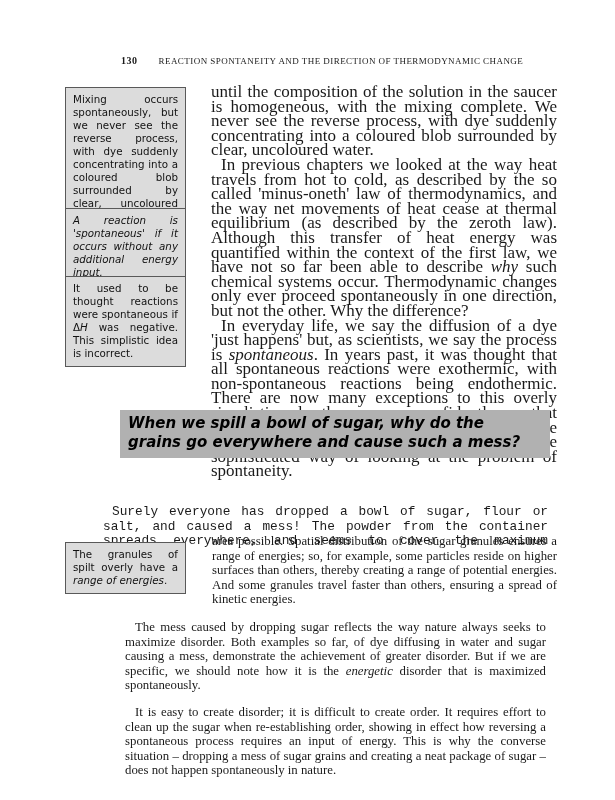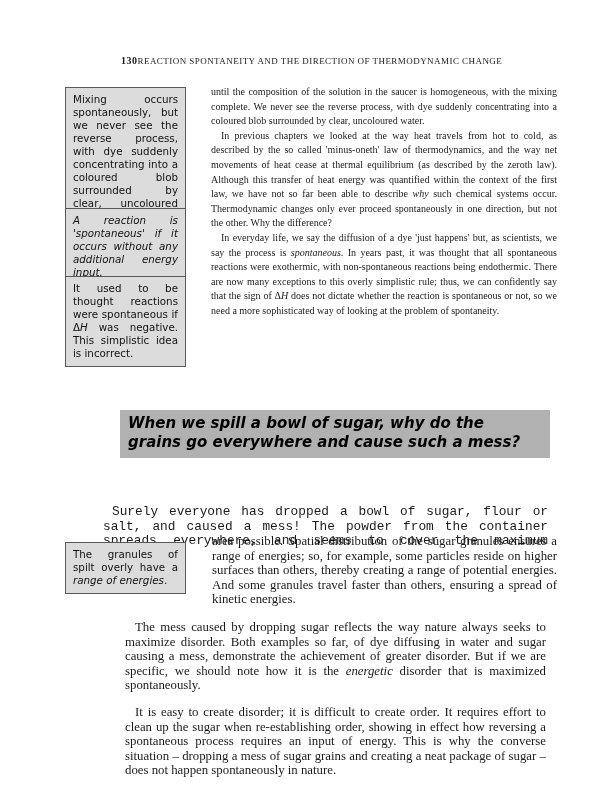--- a/index.html
+++ b/index.html
@@ -3,39 +3,39 @@
 <meta charset="utf-8">
 <style>
   html, body { margin:0; padding:0; background:#ffffff; }
   .page {
     position:relative; width:615px; height:800px; background:#ffffff;
     font-family:"Liberation Serif", serif; color:#1a1a1a; overflow:hidden;
   }
   
   .header { position:absolute; left:121px; top:50px; white-space:nowrap; }
   .page-num { font-weight:bold; font-size:10px; letter-spacing:0.5px; }
-  .running-title { font-size:9px; letter-spacing:0.45px; }
+  .running-title { margin-left:21px; font-size:9px; letter-spacing:0.45px; }
 
   
   .note {
     position:absolute; left:65px; width:121px; box-sizing:border-box;
     background: var(--note-bg, #dcdcdc); border:1px solid var(--note-border, #595959);
     padding:5px 7px 6px; font-family:"DejaVu Sans", sans-serif;
     font-size:10.3px; line-height:13px; text-align:justify; color:#111;
     hyphens:auto; -webkit-hyphens:auto;
   }
   .note-1 { top:87px; }
   .note-2 { top:208px;font-style:italic; }
   .note-3 { top:276px; }
   .note-4 { top:542px; }
 
   
   .main-col {
     position:absolute; left:211px; top:85px; width:346px;
-    font-size:10px; line-height:14.6px; text-align:justify;
+    font-size:17px; line-height:14.6px; text-align:justify;
   }
   .main-col p { margin:0; }
   .indent { text-indent:10px; }
 
   
   .heading-box {
     position:absolute; left:120px; top:410px; width:430px; box-sizing:border-box;
     background: var(--heading-bg, #b1b1b1); padding:4px 8px 6px;
     font-family:"DejaVu Sans", sans-serif; font-weight:bold; font-style:italic;
     font-size:15px; line-height:19px; color:#000000;

